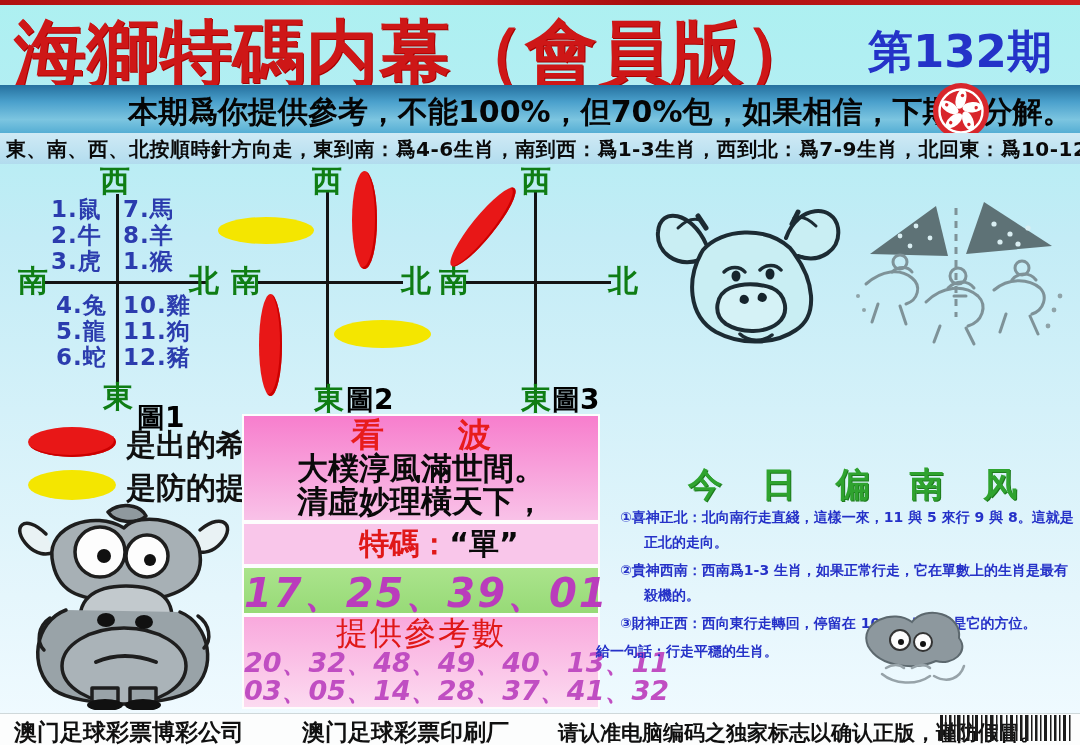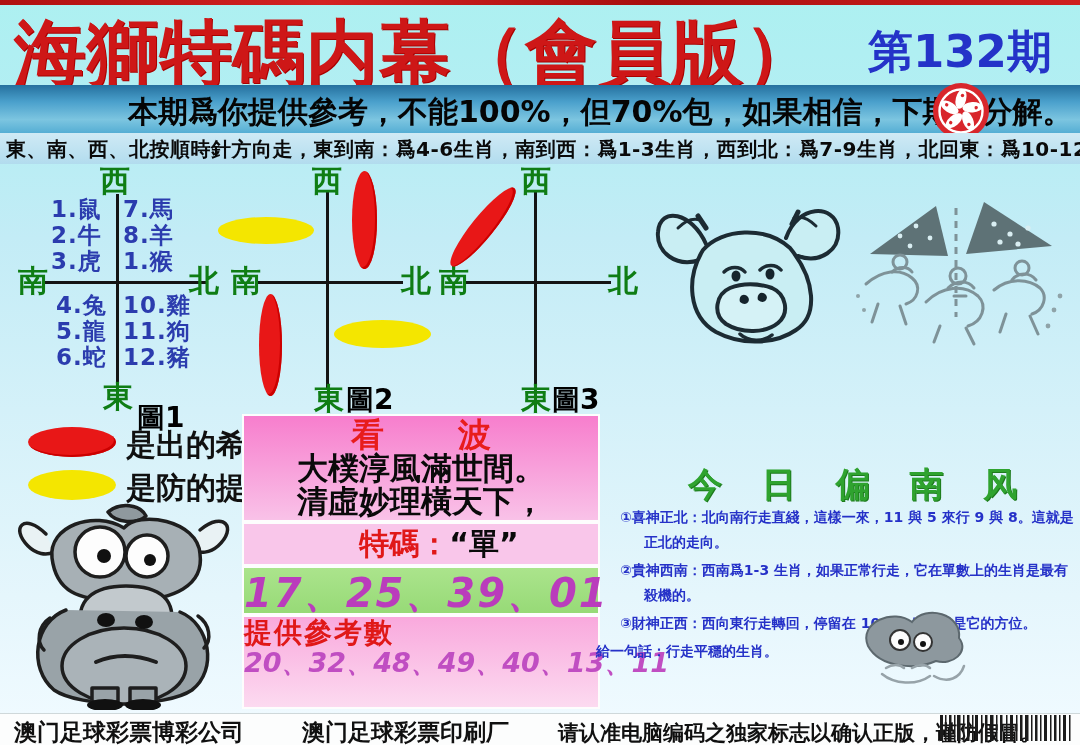--- a/index.html
+++ b/index.html
@@ -31,21 +31,21 @@
   .pbox{left:242px;top:414px;width:358px;background:#fdfdfd;padding:2px;box-sizing:border-box;}
   .pbox>div{margin-bottom:4px;}
   .pbox .s1{height:102px;background:linear-gradient(180deg,#f77ecd,#f9c2e8);padding-top:2px;}
   .kanbo{display:flex;justify-content:center;gap:74px;font-size:33px;font-weight:800;color:#e81c1c;line-height:34px;}
   .poem{font-size:31px;font-weight:800;color:#0a0a0a;text-align:center;line-height:33px;white-space:nowrap;}
   .pbox .s2{height:40px;background:#f9c6ea;display:flex;justify-content:center;align-items:center;font-size:30px;font-weight:800;line-height:40px;}
   .sp-label{color:#e01818;margin-left:36px;}
   .sp-value{color:#0a0a0a;}
   .pbox .s3{height:45px;background:linear-gradient(180deg,#abe48c,#97da77);font-size:40px;font-style:italic;font-weight:800;color:#ba3cbc;text-align:center;line-height:50px;letter-spacing:2px;white-space:nowrap;}
   .pbox .s4{height:90px;background:linear-gradient(180deg,#f9a9dd,#fcdaf0);margin-bottom:0;}
-  .ref-label{font-size:28px;font-weight:700;color:#e01818;text-align:left;line-height:32px;letter-spacing:2px;}
+  .ref-label{font-size:32px;font-weight:400;color:#e01818;text-align:center;line-height:32px;letter-spacing:2px;}
   .ref-nums{font-size:27px;font-style:italic;font-weight:800;color:#c04ec2;text-align:center;line-height:28px;white-space:nowrap;}
   
   .rc-title{left:688px;top:462px;font-size:34px;font-weight:800;color:#2fa32f;letter-spacing:14px;white-space:nowrap;text-shadow:1px 1px 0 #1d7a1d;}
   .rc-items{left:620px;top:505px;width:458px;color:#2531c8;font-size:14px;line-height:25px;font-weight:700;}
   .rc-item{padding-left:24px;text-indent:-24px;margin-bottom:3px;}
   .rc-note{padding-left:0;margin-top:2px;font-weight:700;}
   
   .footer-bar{left:0;top:713px;width:1080px;height:32px;background:#fcfdfd;border-top:1px solid #cfd8da;}
   .foot-text{font-size:23px;font-weight:700;color:#101010;white-space:nowrap;}
   .notice{font-size:21px;}
@@ -244,20 +244,21 @@
       <div class="poem">清虛妙理橫天下，</div>
     </div>
     <div class="s2">
       <span class="sp-label">特碼：</span>
       <span class="sp-value">“單”</span>
     </div>
     <div class="s3">17、25、39、01</div>
     <div class="s4">
       <div class="ref-label">提供參考數</div>
       <div class="ref-nums">20、32、48、49、40、13、11</div>
+      <div class="ref-nums">03、05、14、28、37、41、32</div>
     </div>
   </div>
 
   <div class="abs rc-title">今 日 偏 南 风</div>
   <div class="abs rc-items">
     <div class="rc-item">①喜神正北：北向南行走直綫，這樣一來，11 與 5 來行 9 與 8。這就是正北的走向。</div>
     <div class="rc-item">②貴神西南：西南爲1-3 生肖，如果正常行走，它在單數上的生肖是最有殺機的。</div>
     <div class="rc-item">③財神正西：西向東行走轉回，停留在 10-12 生肖就是它的方位。</div>
     <div class="rc-item rc-note">給一句話：行走平穩的生肖。</div>
   </div>

